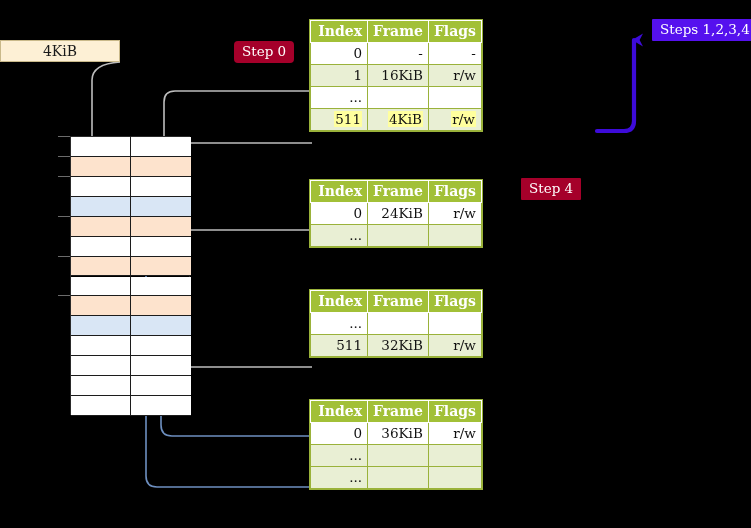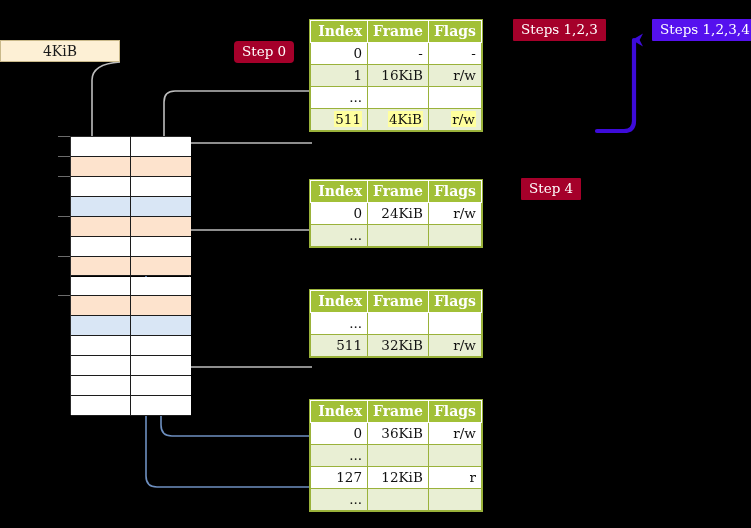--- a/index.html
+++ b/index.html
@@ -108,21 +108,20 @@
     <path d="M312,487 L157,487 Q146,487 146,476 L146,212" fill="none" stroke="#6d8fc0" stroke-width="1.6" marker-end="url(#ab)"></path>
 
     <path d="M597,131 L624,131 Q634,131 634,121 L634,40" fill="none" stroke="#3d0bd9" stroke-width="4.2" stroke-linecap="round" marker-end="url(#av)"></path>
   </svg>
 
   <div class="srcbox">
     <span>4KiB</span>
   </div>
 
   <div class="badge red" id="badge-step0">Step 0</div>
-  <div class="badge red2" id="badge-steps123">Steps 1,2,3</div>
   <div class="badge violet" id="badge-steps1234">Steps 1,2,3,4</div>
   <div class="badge red2" id="badge-step4">Step 4</div>
 
   <div id="memcol">
       <div class="mrow white" style="top: 0px; height: 19.9286px;"></div>
       <div class="mrow peach" style="top: 19.9286px; height: 19.9286px;"></div>
       <div class="mrow white" style="top: 39.8571px; height: 19.9286px;"></div>
       <div class="mrow blue" style="top: 59.7857px; height: 19.9286px;"></div>
       <div class="mrow peach" style="top: 79.7143px; height: 19.9286px;"></div>
       <div class="mrow white" style="top: 99.6429px; height: 19.9286px;"></div>
@@ -230,25 +229,20 @@
         <tr class="plain">
           <td class="c-index">0</td>
           <td class="c-frame">36KiB</td>
           <td class="c-flags">r/w</td>
         </tr>
         <tr class="alt">
           <td class="c-index">...</td>
           <td class="c-frame"></td>
           <td class="c-flags"></td>
         </tr>
-        <tr class="plain">
-          <td class="c-index">127</td>
-          <td class="c-frame">12KiB</td>
-          <td class="c-flags">r</td>
-        </tr>
         <tr class="alt">
           <td class="c-index">...</td>
           <td class="c-frame"></td>
           <td class="c-flags"></td>
         </tr>
       </tbody>
     </table>
 
 </div>
 

